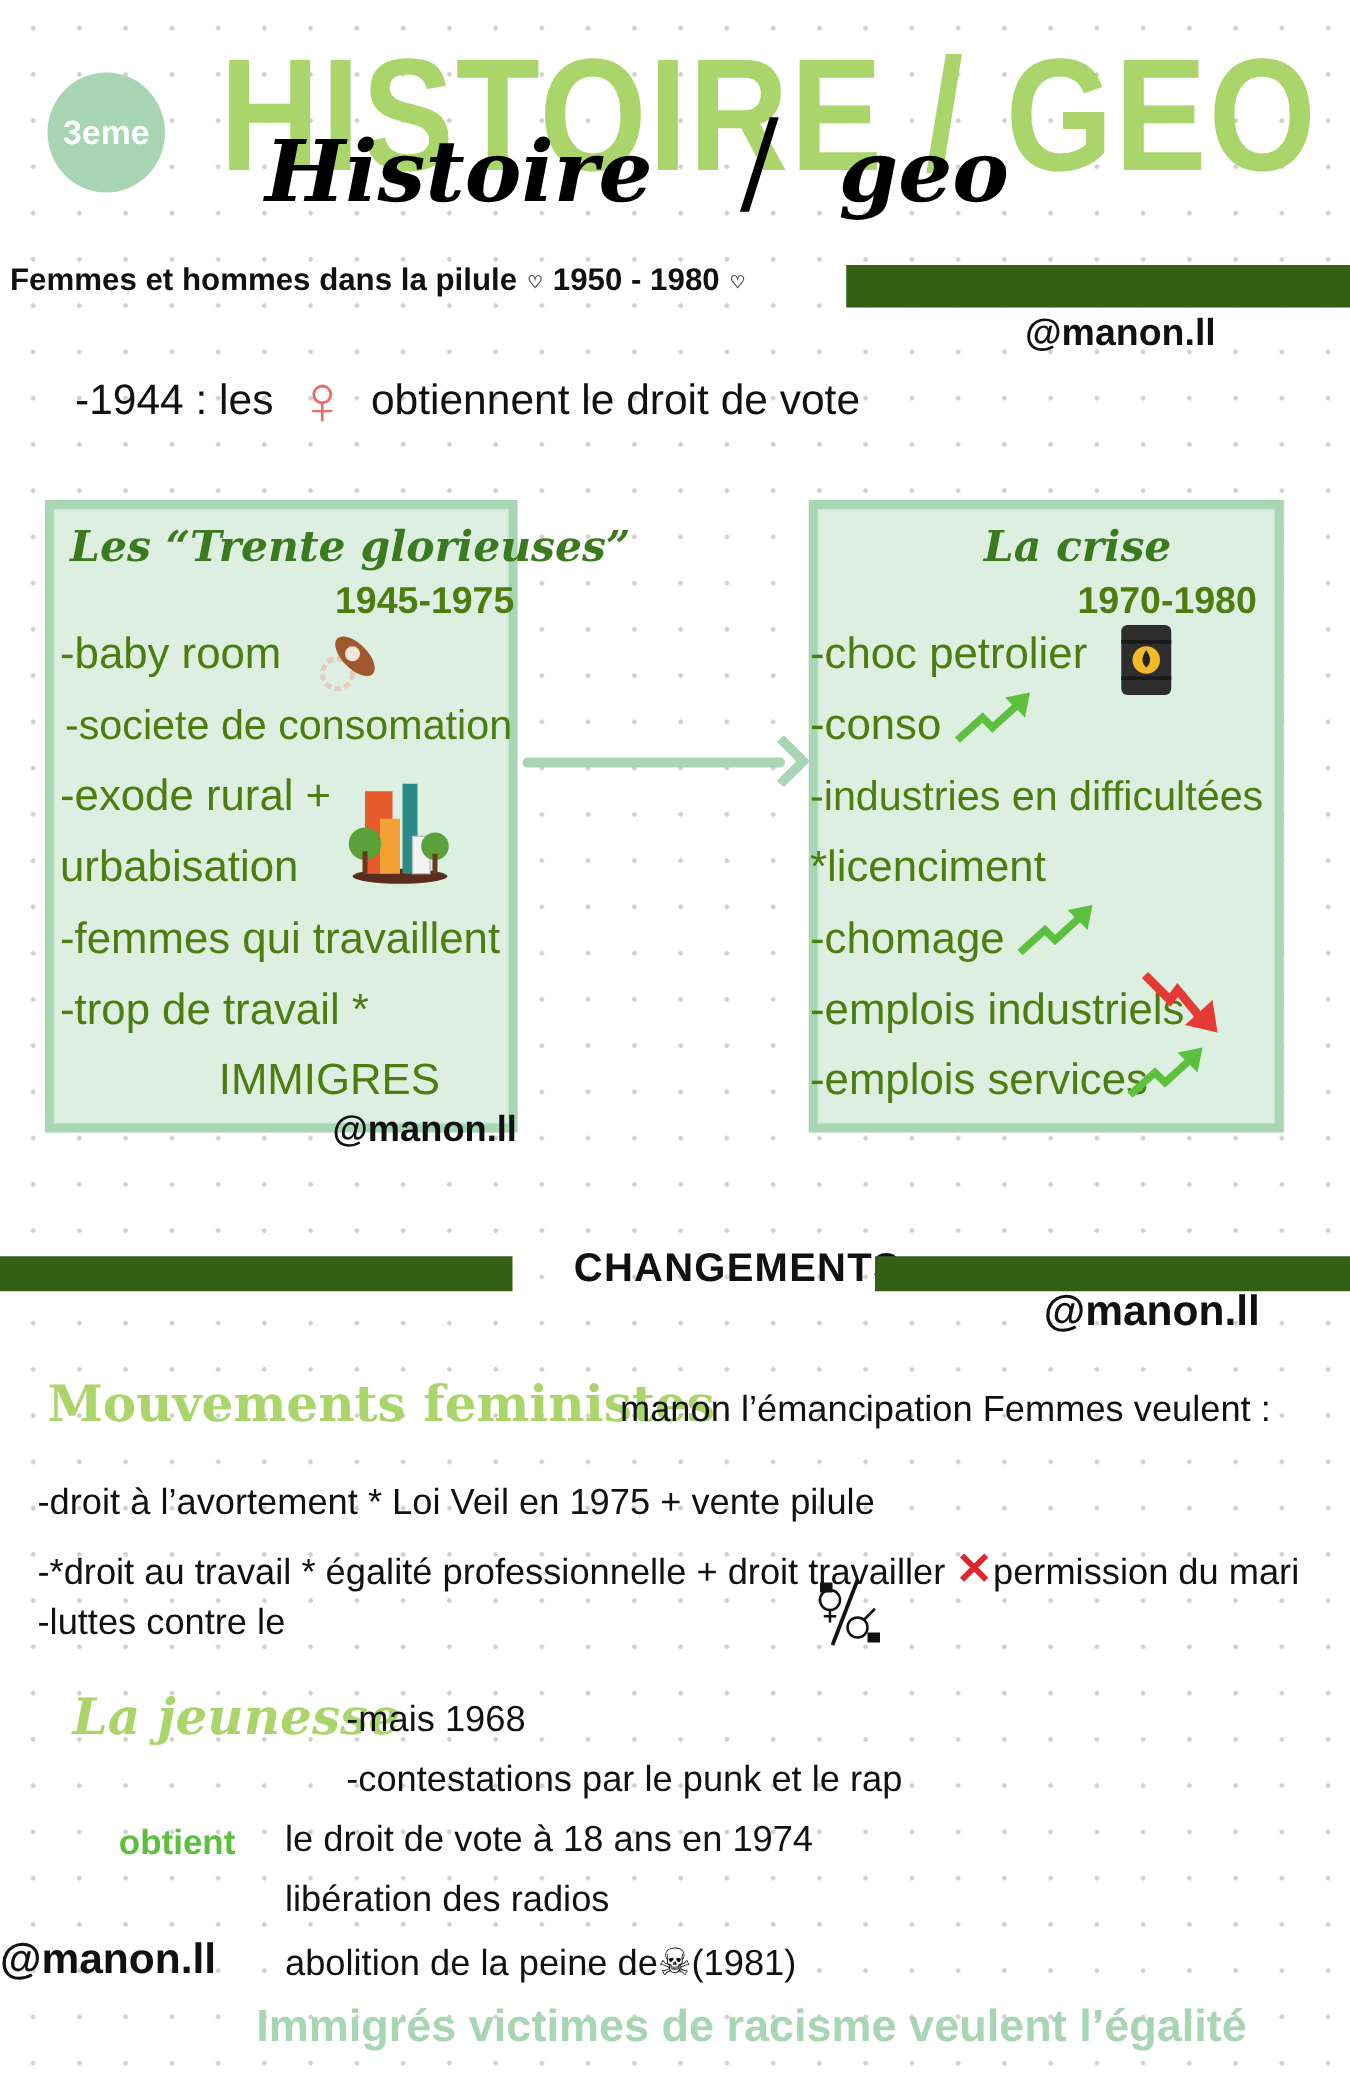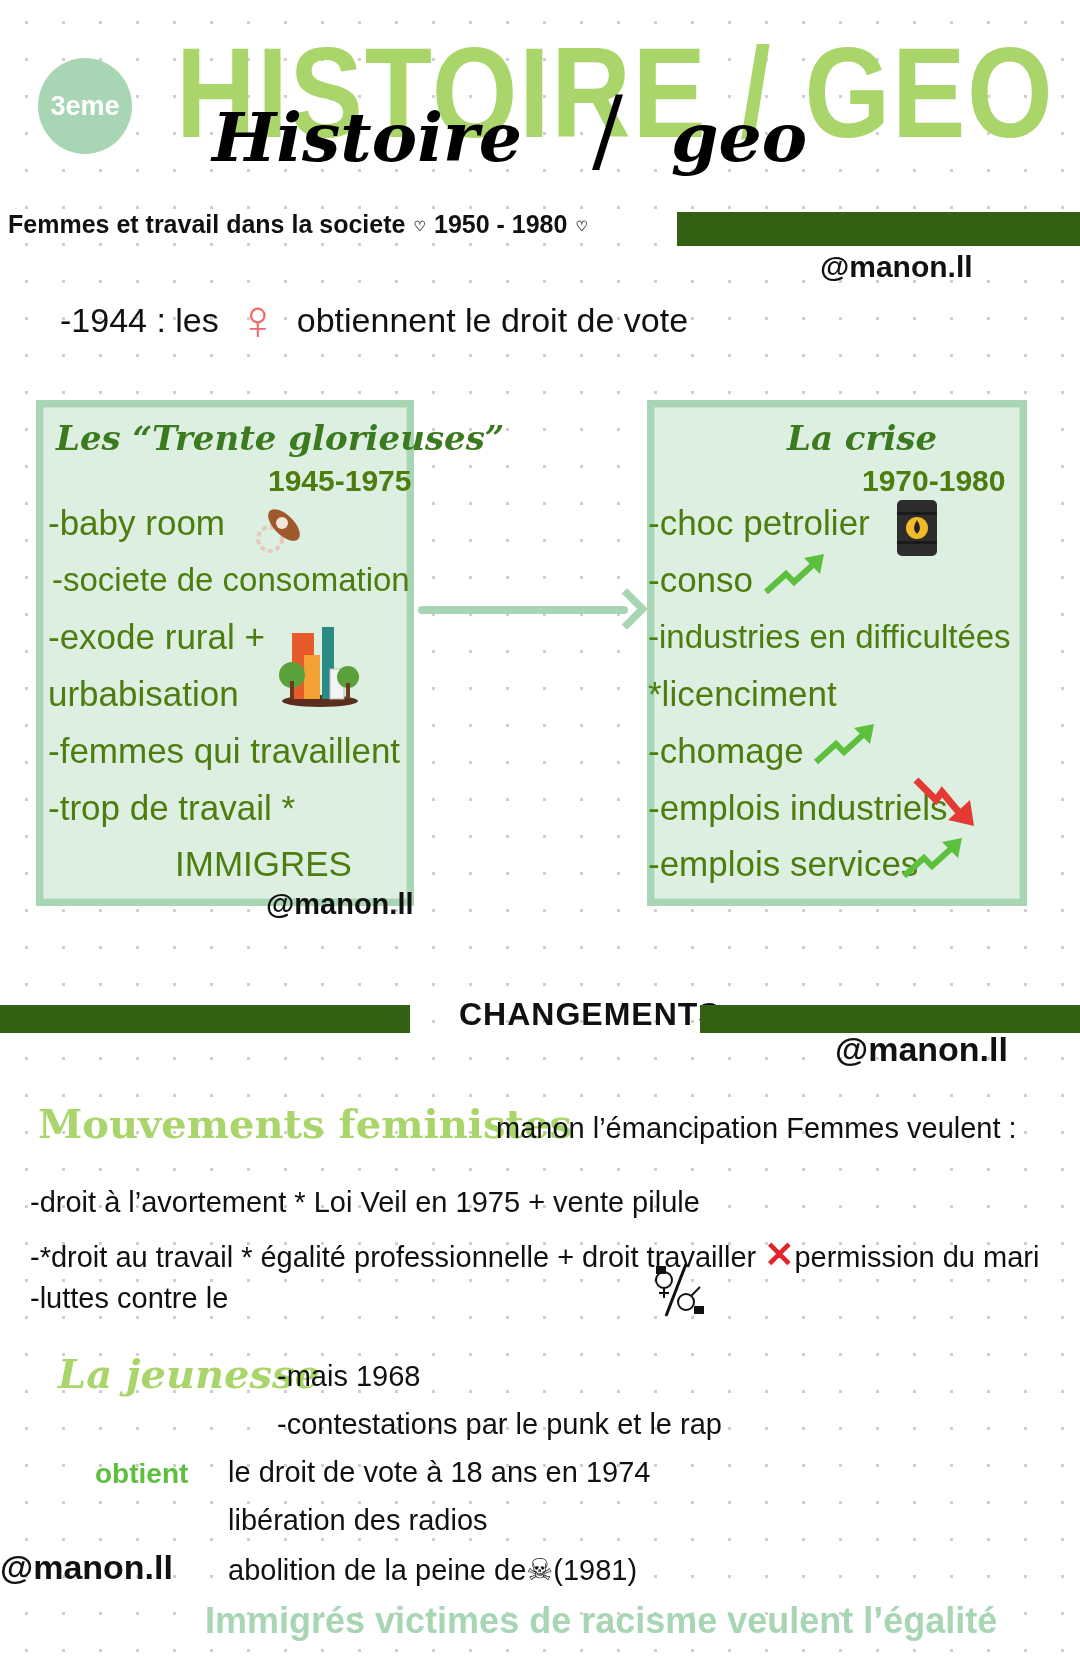--- a/index.html
+++ b/index.html
@@ -122,21 +122,21 @@
 </head>
 <body>
 
 <div class="abs grade-badge">3eme</div>
 <div class="abs title-big">HISTOIRE / GEO</div>
 <div class="abs title-script">
   <span>Histoire</span><span class="slash">/</span><span>geo</span>
 </div>
 
 <div class="abs subtitle">
-  <span>Femmes et travail dans la societe</span><span class="heart">♡</span><span>1950 - 1980</span><span class="heart">♡</span>
+  <span>Femmes et hommes dans la pilule</span><span class="heart">♡</span><span>1950 - 1980</span><span class="heart">♡</span>
 </div>
 <div class="abs bar-top"></div>
 <div class="abs handle handle-1">@manon.ll</div>
 
 <div class="abs vote-line">
   <span>-1944 : les</span>
   <span class="venus">♀</span>
   <span>obtiennent le droit de vote</span>
 </div>
 

